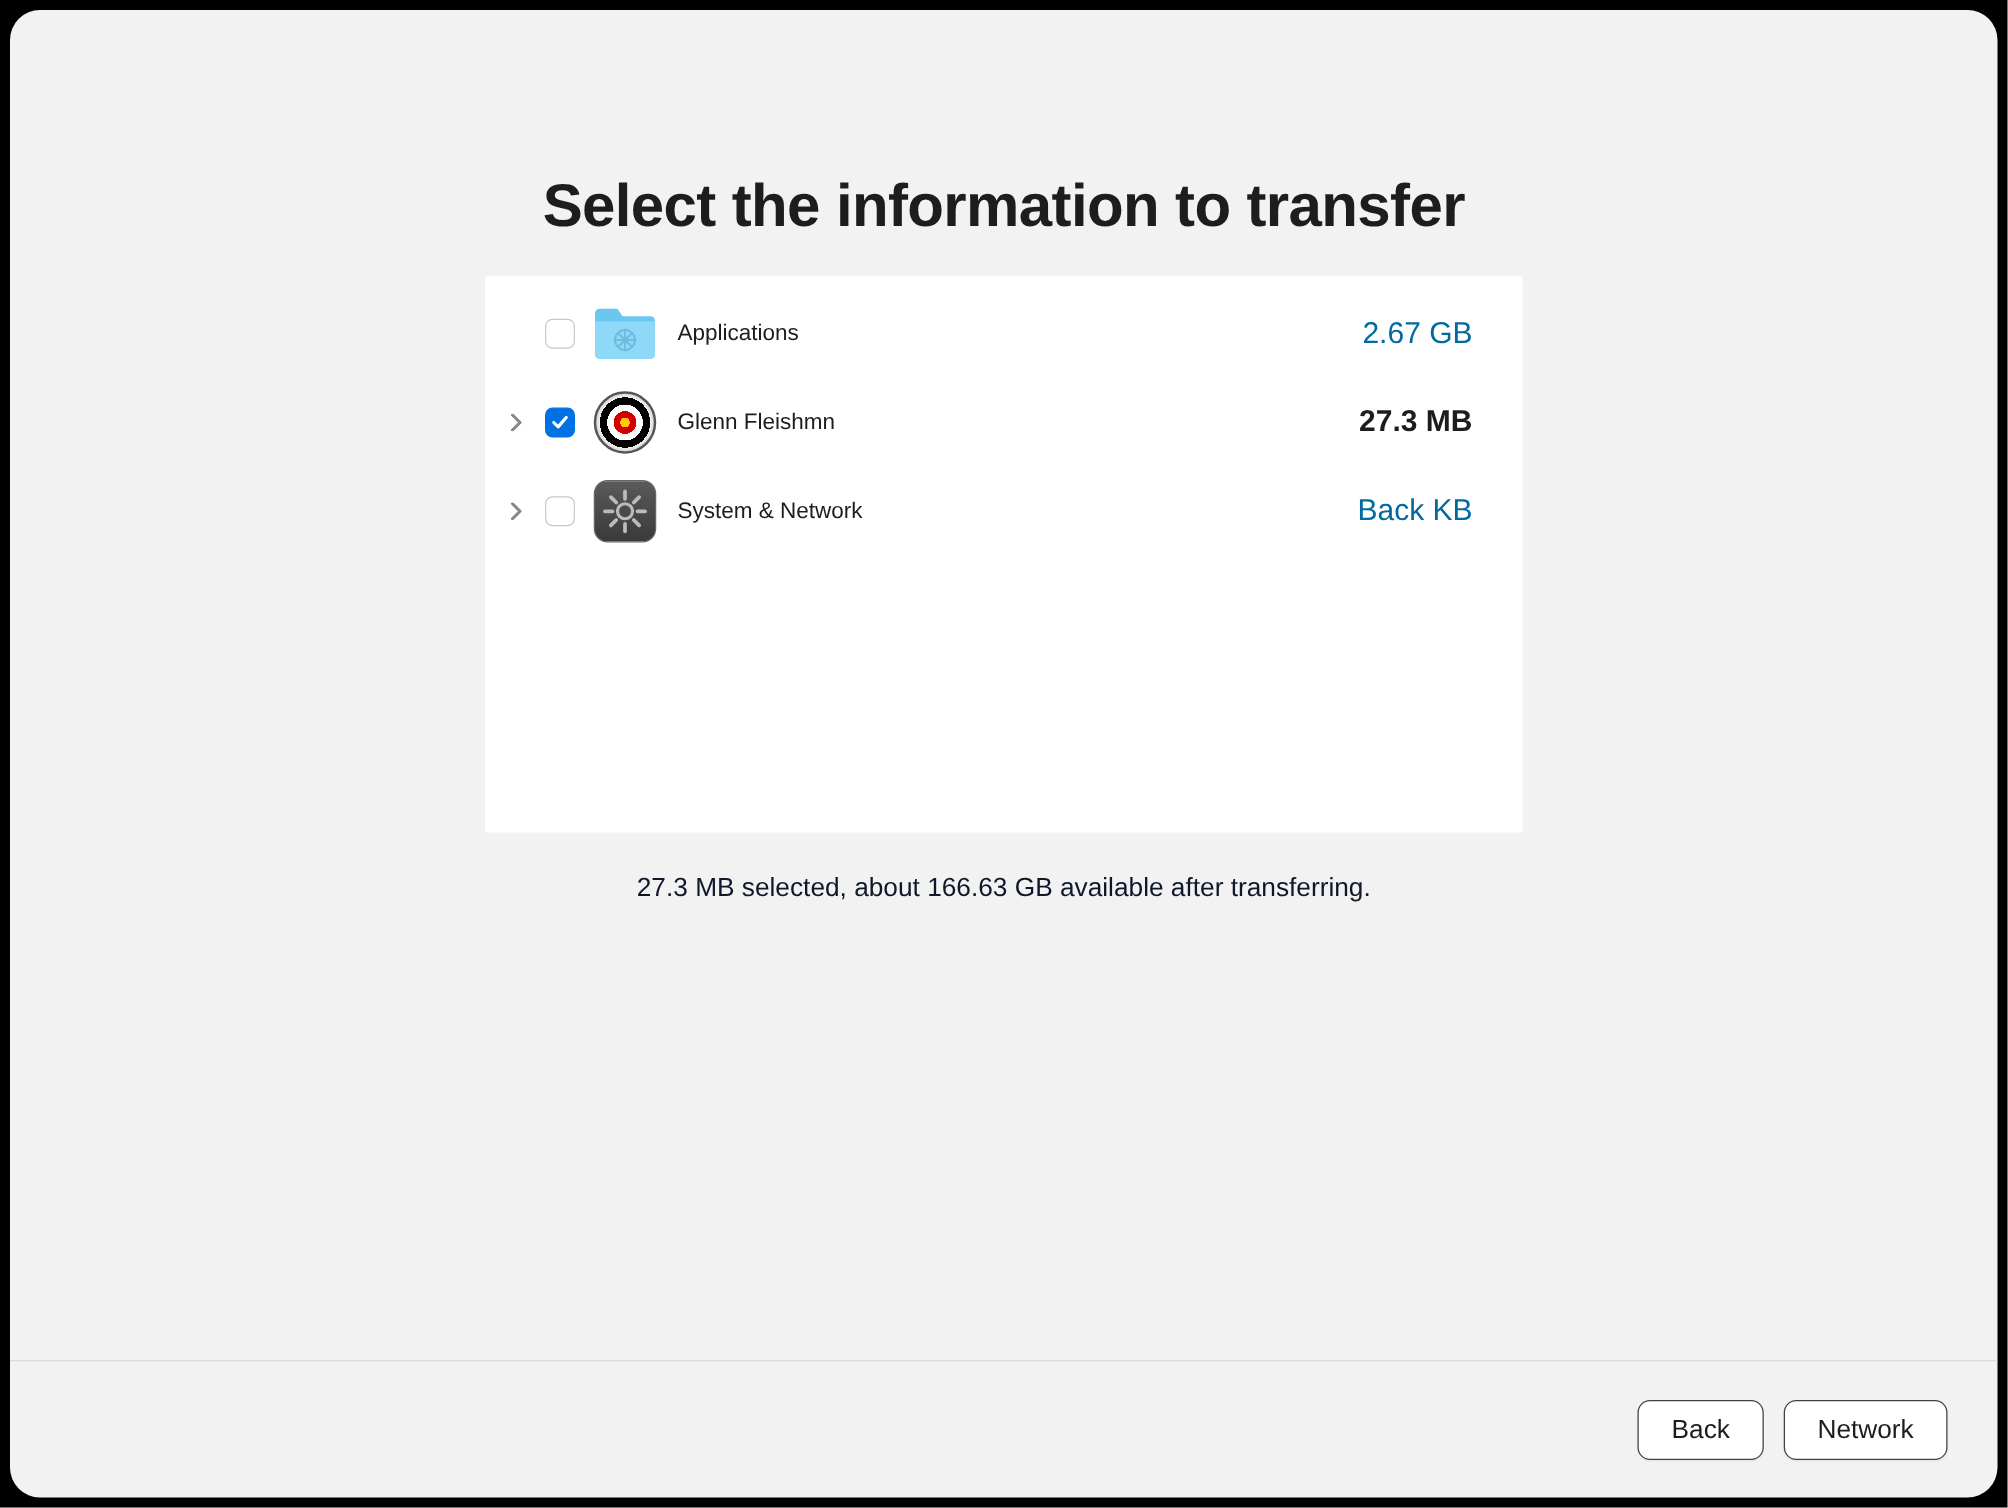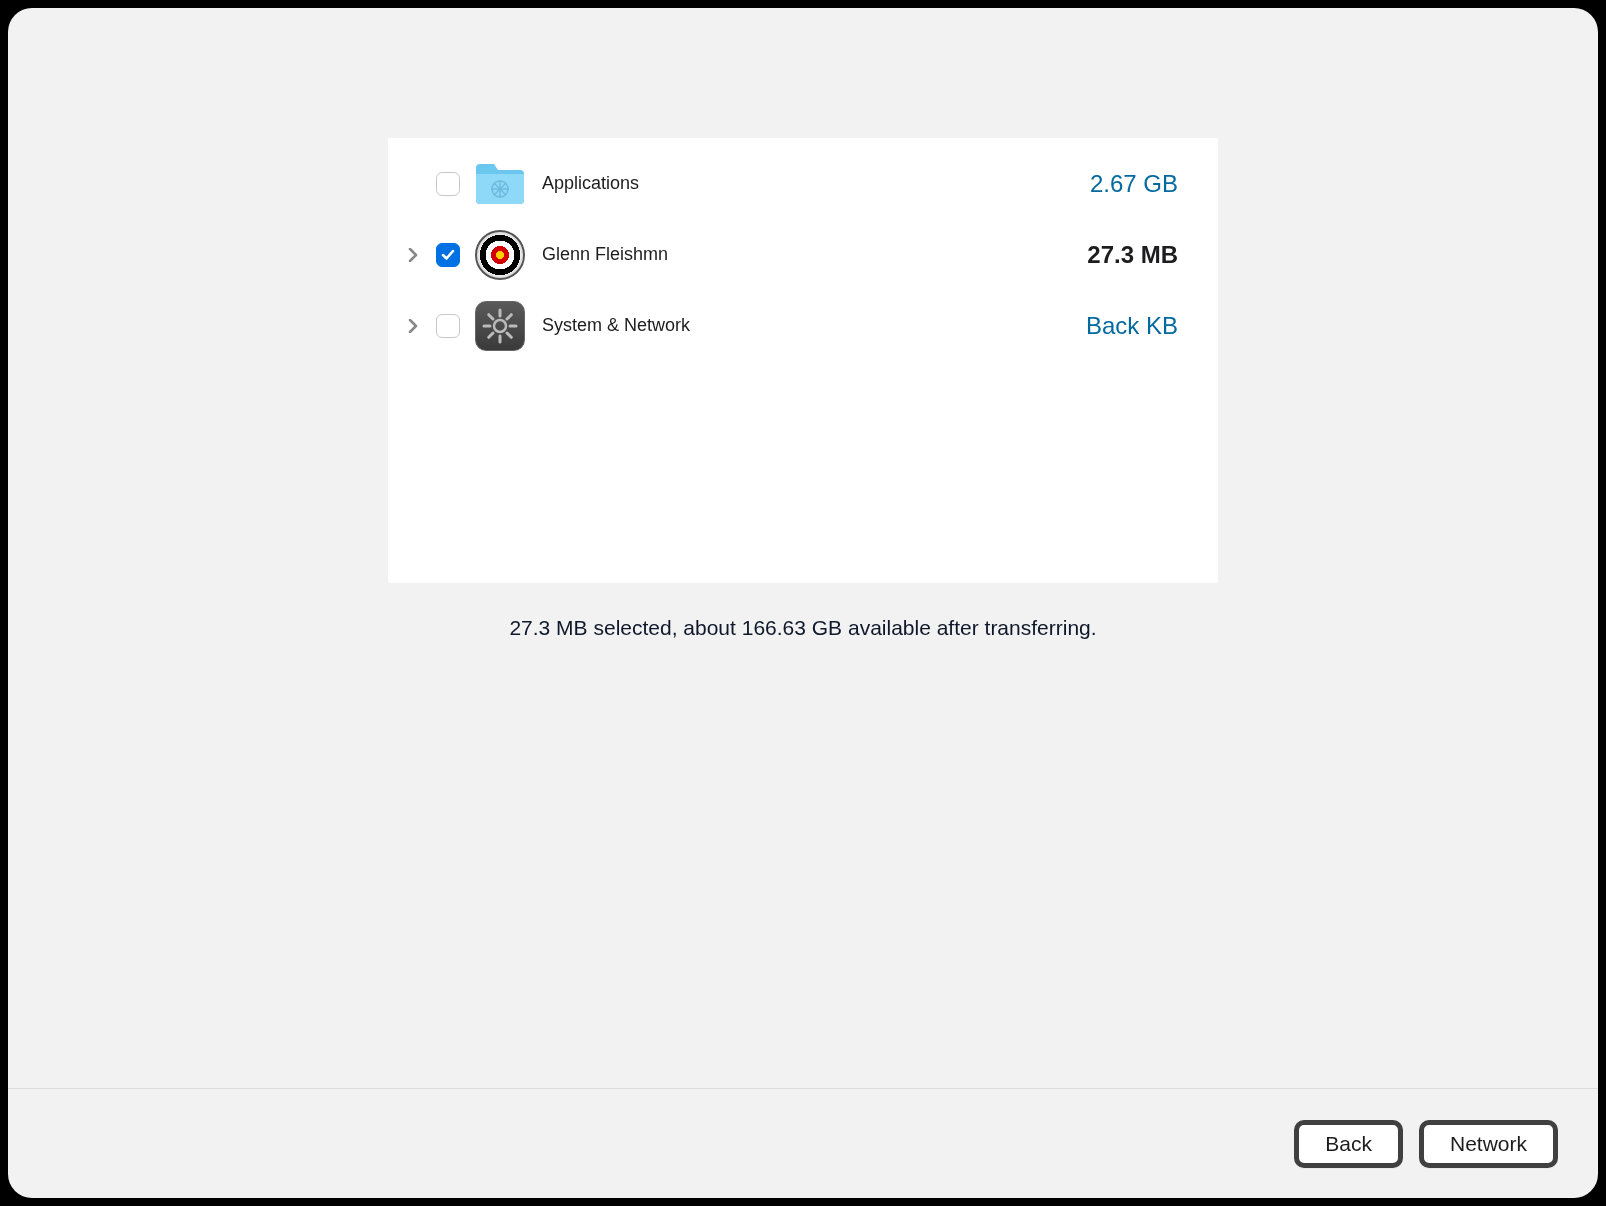--- a/index.html
+++ b/index.html
@@ -159,21 +159,21 @@
       align-items: center;
       justify-content: flex-end;
       padding: 0 40px;
       gap: 16px;
     }
     
     .btn {
       height: 48px;
       padding: 0 26px;
       border-radius: 10px;
-      border: 5px solid #404040;
+      border: 1px solid #404040;
       background: #fff;
       font-size: 21px;
       color: #1d1d1f;
       cursor: pointer;
       box-shadow: 0 1px 1px rgba(0,0,0,0.04);
     }
     
     
     .folder-icon-svg {
       width: 52px;
@@ -242,20 +242,21 @@
       color: #bbb;
     }
   </style>
 </head>
 <body>
 
 <div class="window">
 
   <div class="content-area">
 
+    <h1 class="page-title">Select the information to transfer</h1>
 
     <div class="transfer-list">
 
       <div class="list-row">
         <div class="disclosure-cell"></div>
         <div class="checkbox-cell">
           <div class="checkbox"></div>
         </div>
         <div class="icon-cell">
           <div class="item-icon">

